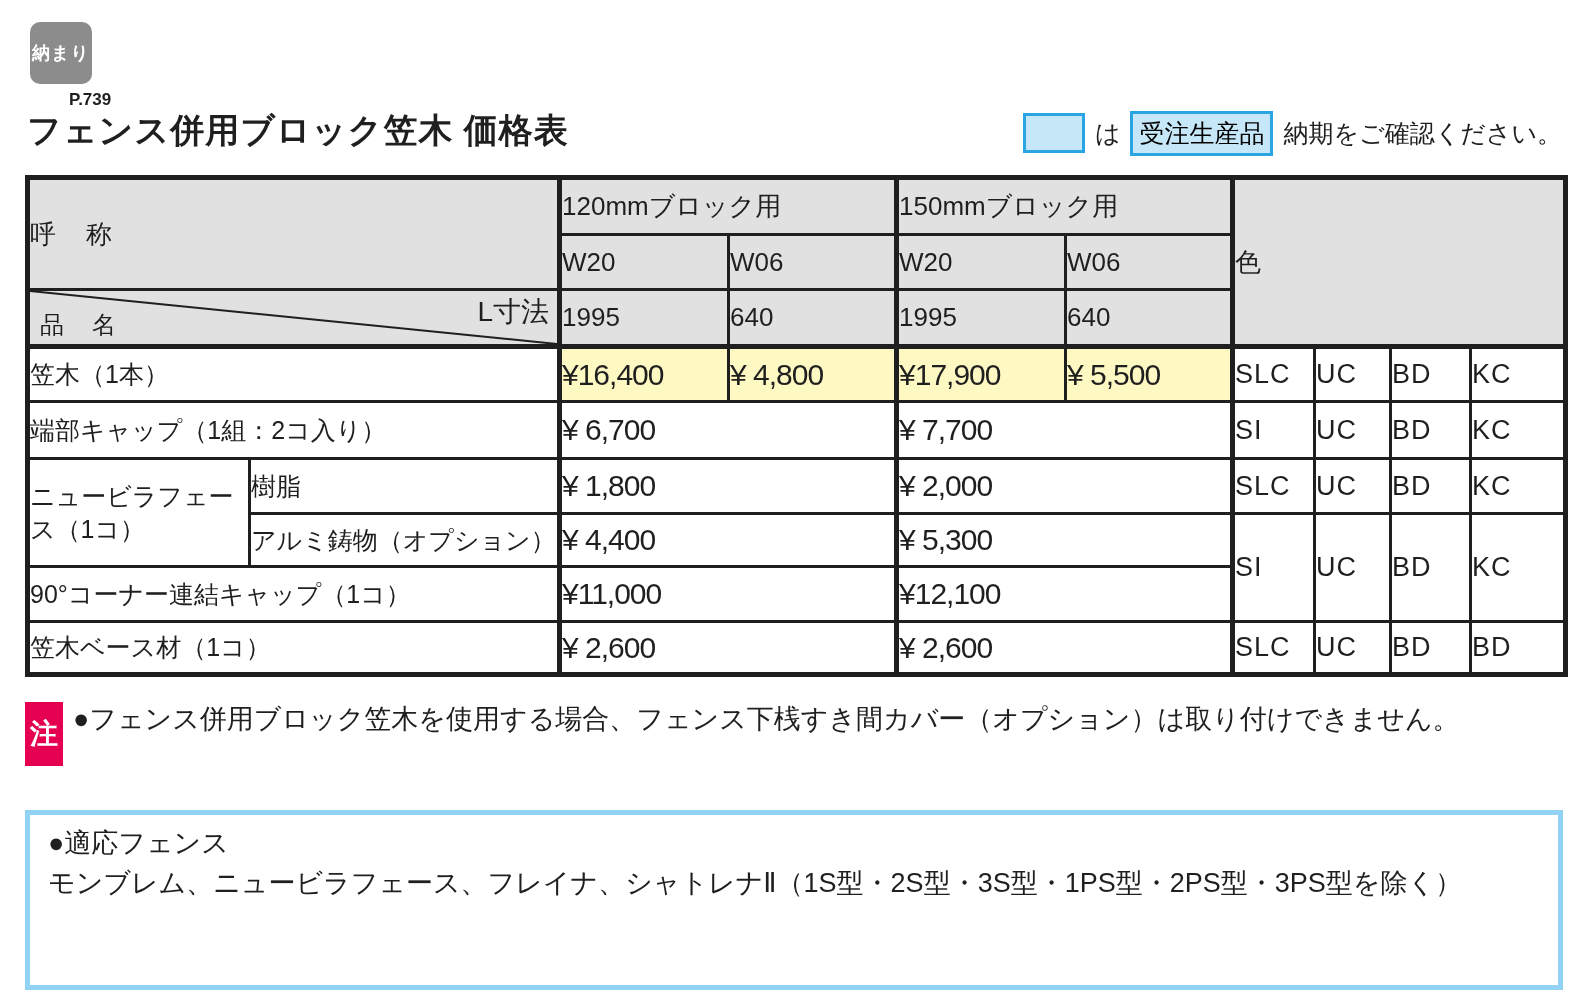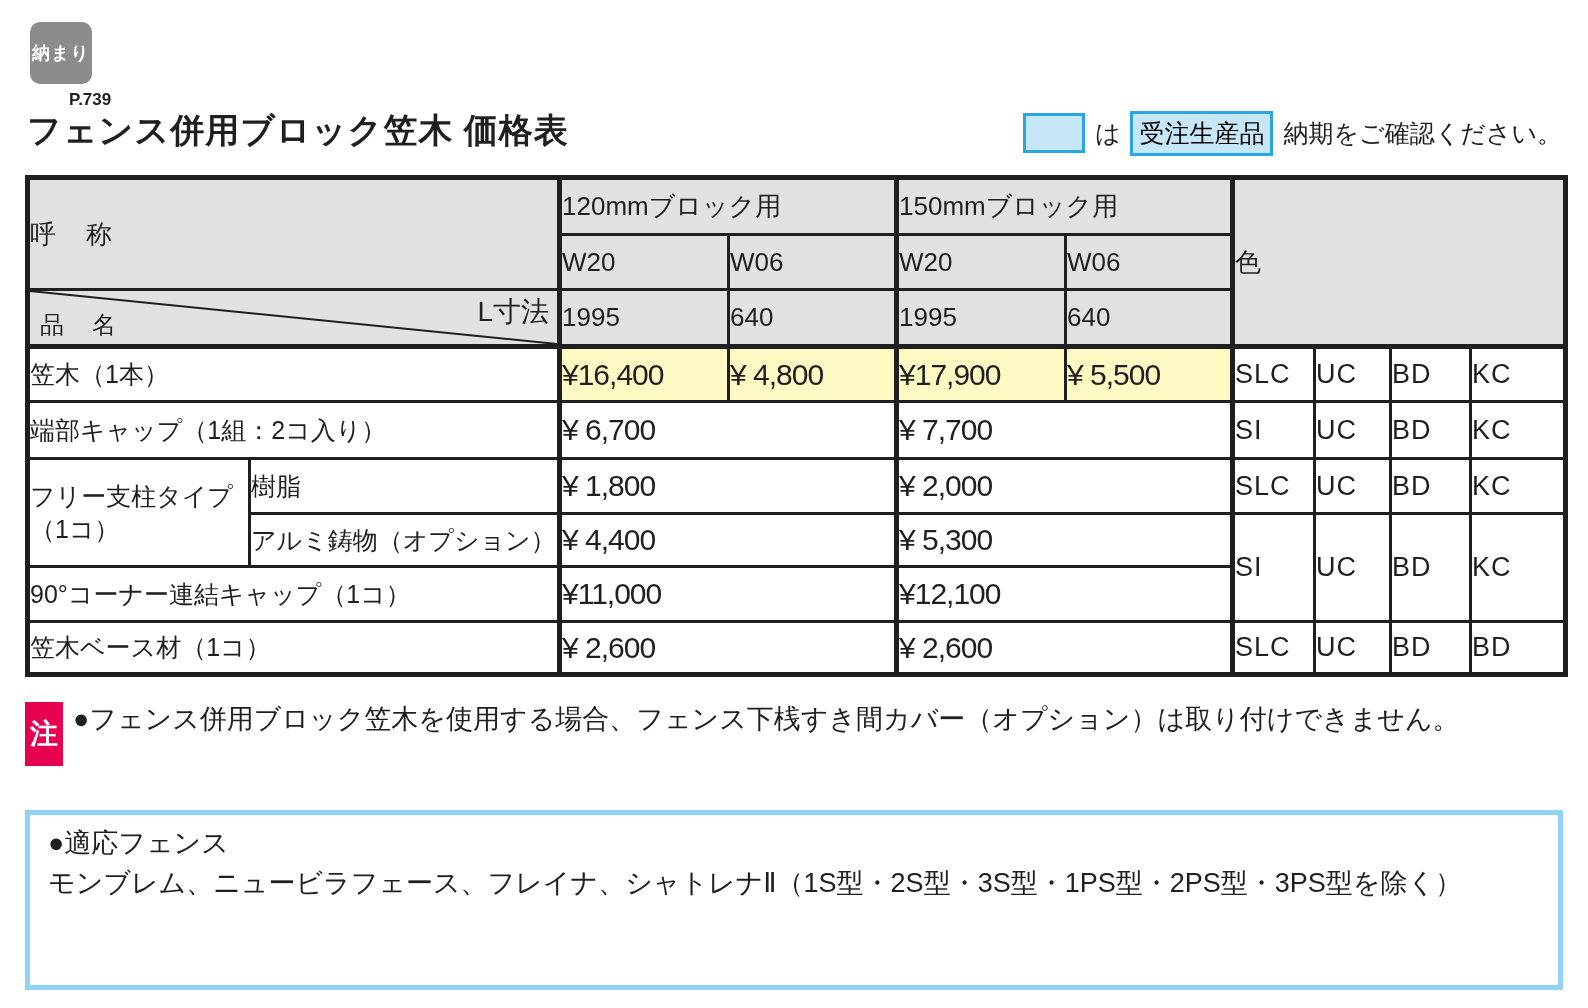--- a/index.html
+++ b/index.html
@@ -143,21 +143,21 @@
     <td colspan="2" class="cell-label">端部キャップ（1組：2コ入り）</td>
     <td colspan="2" class="cell-price thickL">¥ 6,700</td>
     <td colspan="2" class="cell-price thickL">¥ 7,700</td>
     <td class="cell-color thickL">SI</td>
     <td class="cell-color">UC</td>
     <td class="cell-color">BD</td>
     <td class="cell-color">KC</td>
   </tr>
 
   <tr class="rh55">
-    <td rowspan="2" class="cell-label">フリー支柱タイプ（1コ）</td>
+    <td rowspan="2" class="cell-label">ニュービラフェース（1コ）</td>
     <td class="cell-sub">樹脂</td>
     <td colspan="2" class="cell-price thickL">¥ 1,800</td>
     <td colspan="2" class="cell-price thickL">¥ 2,000</td>
     <td class="cell-color thickL">SLC</td>
     <td class="cell-color">UC</td>
     <td class="cell-color">BD</td>
     <td class="cell-color">KC</td>
   </tr>
 
   <tr class="rh53">

